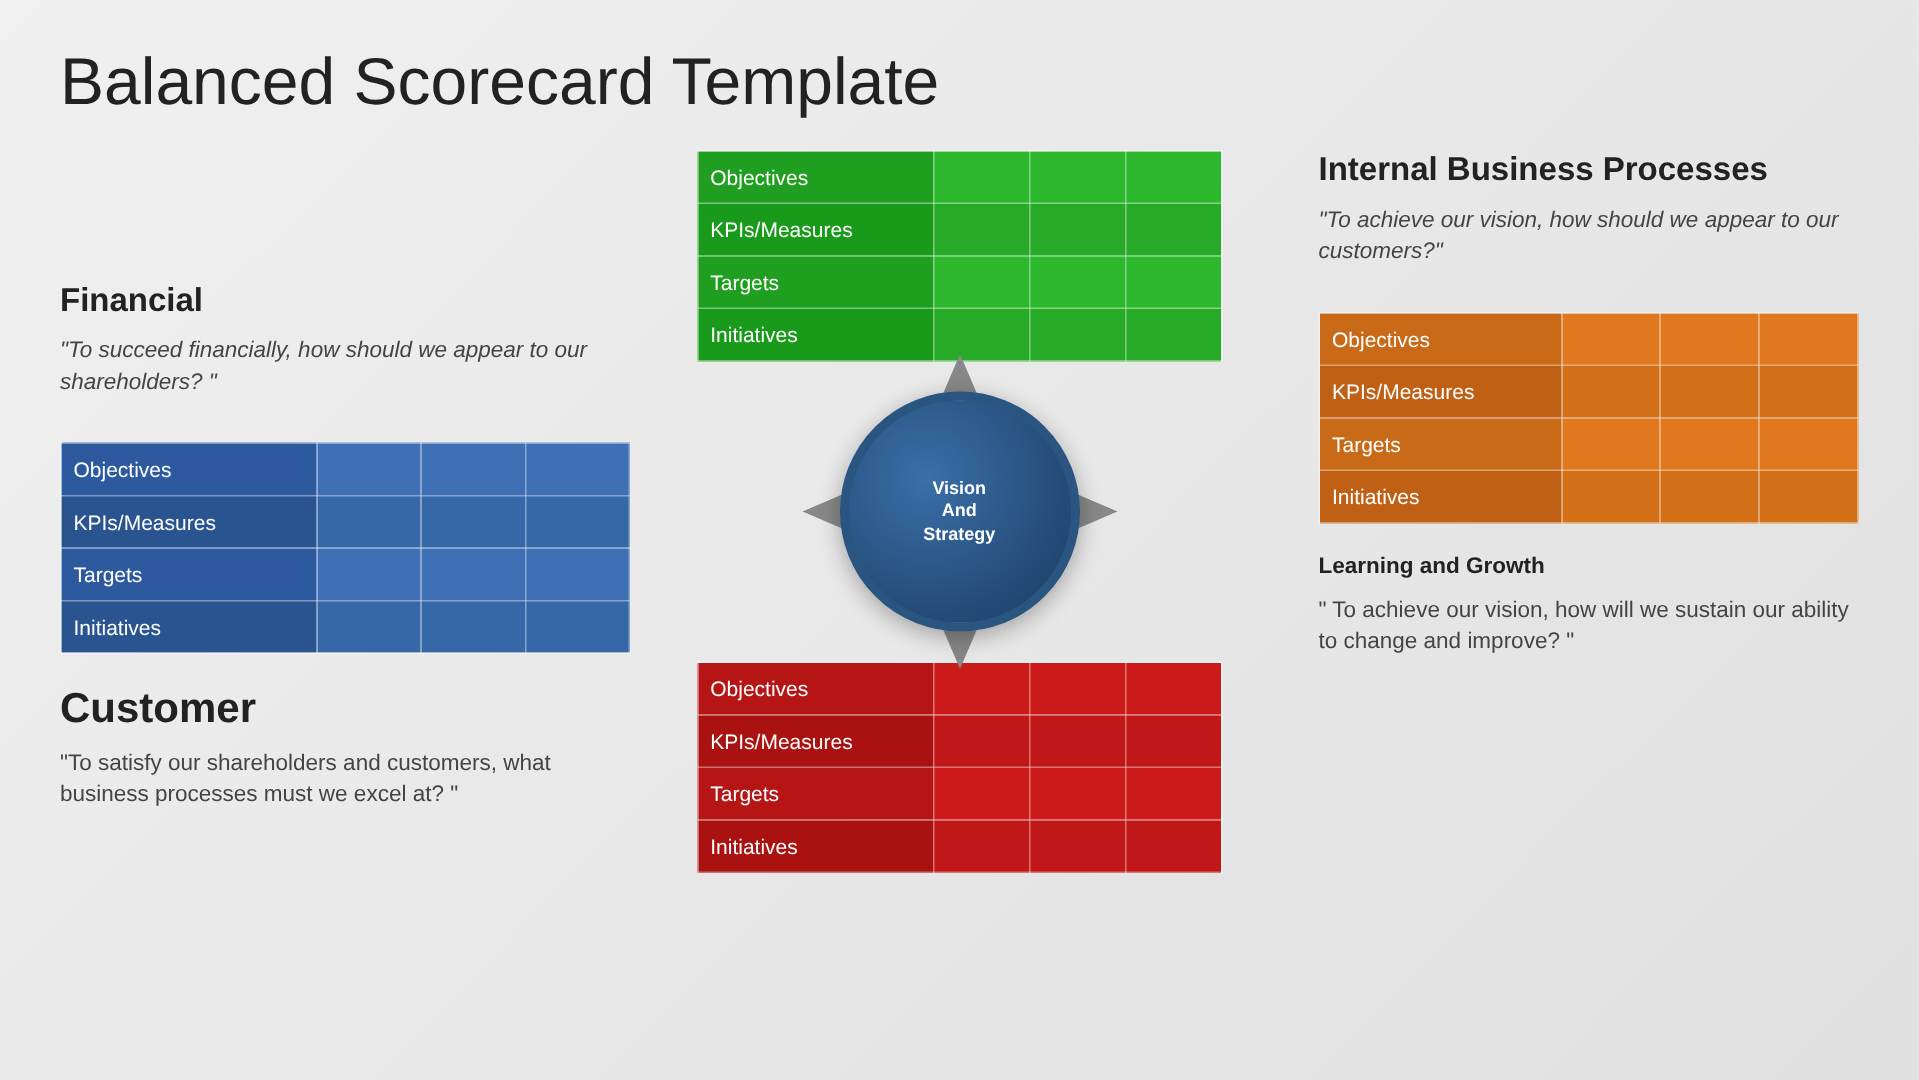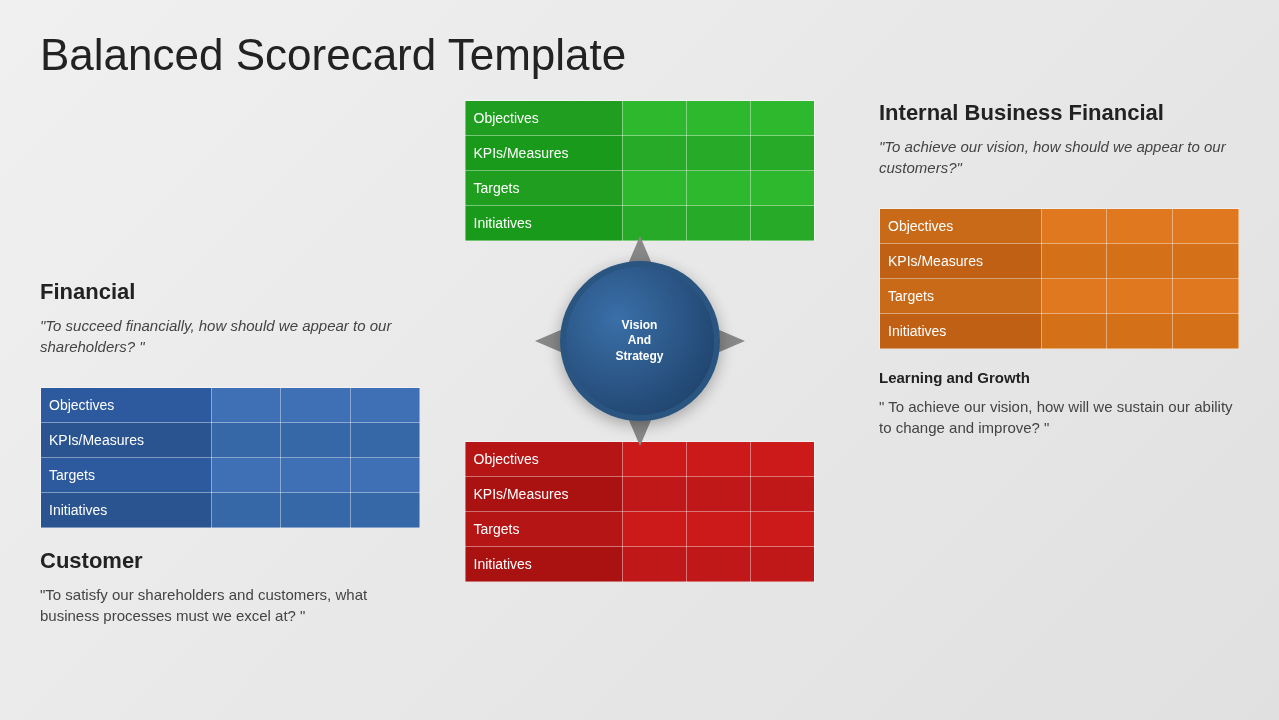--- a/index.html
+++ b/index.html
@@ -29,21 +29,21 @@
       grid-template-rows: auto auto;
       gap: 0;
       position: relative;
       height: calc(100% - 90px);
     }
 
     
     .left-col {
       display: flex;
       flex-direction: column;
-      justify-content: flex-end;
+      justify-content: center;
       gap: 0;
     }
     .financial-text {
       padding: 0 10px 20px 0;
     }
     .financial-title {
       font-size: 22px;
       font-weight: 700;
       color: #222;
       margin-bottom: 10px;
@@ -55,21 +55,21 @@
       line-height: 1.4;
     }
     .blue-table {
       margin-top: 10px;
     }
     .customer-text {
       margin-top: 20px;
       padding-right: 10px;
     }
     .customer-title {
-      font-size: 22px;
+      font-size: 28px;
       font-weight: 700;
       color: #222;
       margin-bottom: 10px;
     }
     .customer-desc {
       font-size: 15px;
       color: #444;
       line-height: 1.4;
     }
 
@@ -332,21 +332,21 @@
             <td class="data-col"></td>
             <td class="data-col"></td>
           </tr>
         </tbody>
           </table>
       </div>
     </div>
 
     <div class="right-col">
       <div class="ibp-text">
-        <div class="ibp-title">Internal Business Financial</div>
+        <div class="ibp-title">Internal Business Processes</div>
         <div class="ibp-desc">"To achieve our vision, how should we appear to our customers?"</div>
       </div>
 
       <div class="orange-table">
         <table class="sc-table">
           <tbody>
               <tr>
             <td class="label-col">Objectives</td>
             <td class="data-col"></td>
             <td class="data-col"></td>

